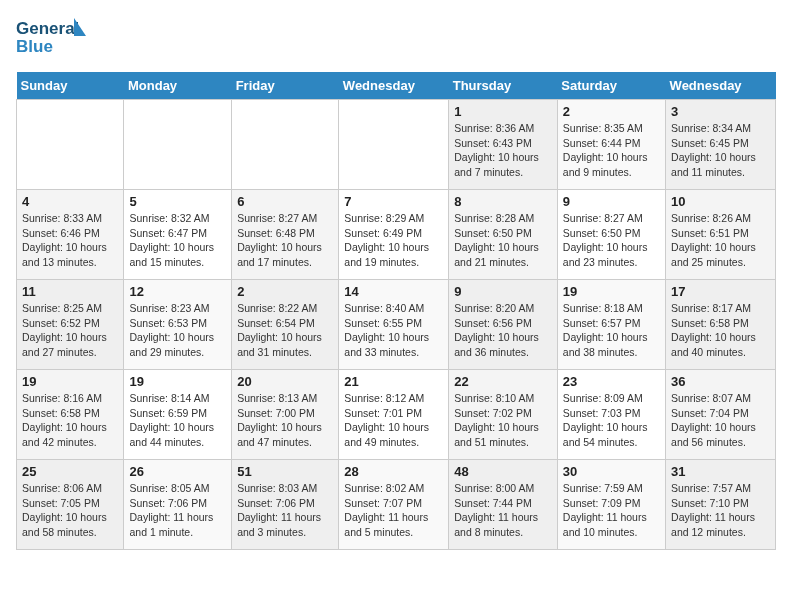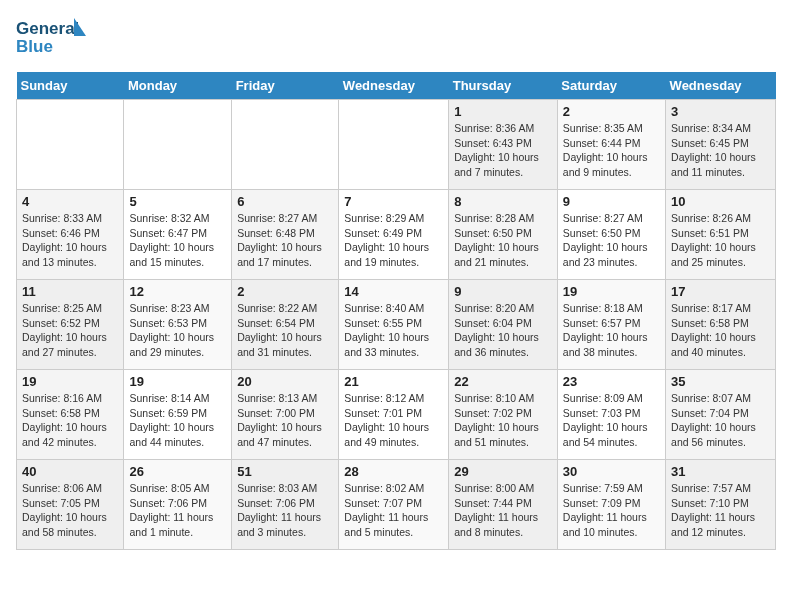--- a/index.html
+++ b/index.html
@@ -213,21 +213,21 @@
         <td>
           <span class="day-num">14</span>
           <div class="day-info">Sunrise: 8:40 AM
 Sunset: 6:55 PM
 Daylight: 10 hours
 and 33 minutes.</div>
         </td>
         <td>
           <span class="day-num">9</span>
           <div class="day-info">Sunrise: 8:20 AM
-Sunset: 6:04 PM
+Sunset: 6:56 PM
 Daylight: 10 hours
 and 36 minutes.</div>
         </td>
         <td>
           <span class="day-num">19</span>
           <div class="day-info">Sunrise: 8:18 AM
 Sunset: 6:57 PM
 Daylight: 10 hours
 and 38 minutes.</div>
         </td>
@@ -276,30 +276,30 @@
 and 51 minutes.</div>
         </td>
         <td>
           <span class="day-num">23</span>
           <div class="day-info">Sunrise: 8:09 AM
 Sunset: 7:03 PM
 Daylight: 10 hours
 and 54 minutes.</div>
         </td>
         <td>
-          <span class="day-num">35</span>
+          <span class="day-num">36</span>
           <div class="day-info">Sunrise: 8:07 AM
 Sunset: 7:04 PM
 Daylight: 10 hours
 and 56 minutes.</div>
         </td>
       </tr>
       <tr>
         <td>
-          <span class="day-num">40</span>
+          <span class="day-num">25</span>
           <div class="day-info">Sunrise: 8:06 AM
 Sunset: 7:05 PM
 Daylight: 10 hours
 and 58 minutes.</div>
         </td>
         <td>
           <span class="day-num">26</span>
           <div class="day-info">Sunrise: 8:05 AM
 Sunset: 7:06 PM
 Daylight: 11 hours
@@ -313,21 +313,21 @@
 and 3 minutes.</div>
         </td>
         <td>
           <span class="day-num">28</span>
           <div class="day-info">Sunrise: 8:02 AM
 Sunset: 7:07 PM
 Daylight: 11 hours
 and 5 minutes.</div>
         </td>
         <td>
-          <span class="day-num">29</span>
+          <span class="day-num">48</span>
           <div class="day-info">Sunrise: 8:00 AM
 Sunset: 7:44 PM
 Daylight: 11 hours
 and 8 minutes.</div>
         </td>
         <td>
           <span class="day-num">30</span>
           <div class="day-info">Sunrise: 7:59 AM
 Sunset: 7:09 PM
 Daylight: 11 hours

